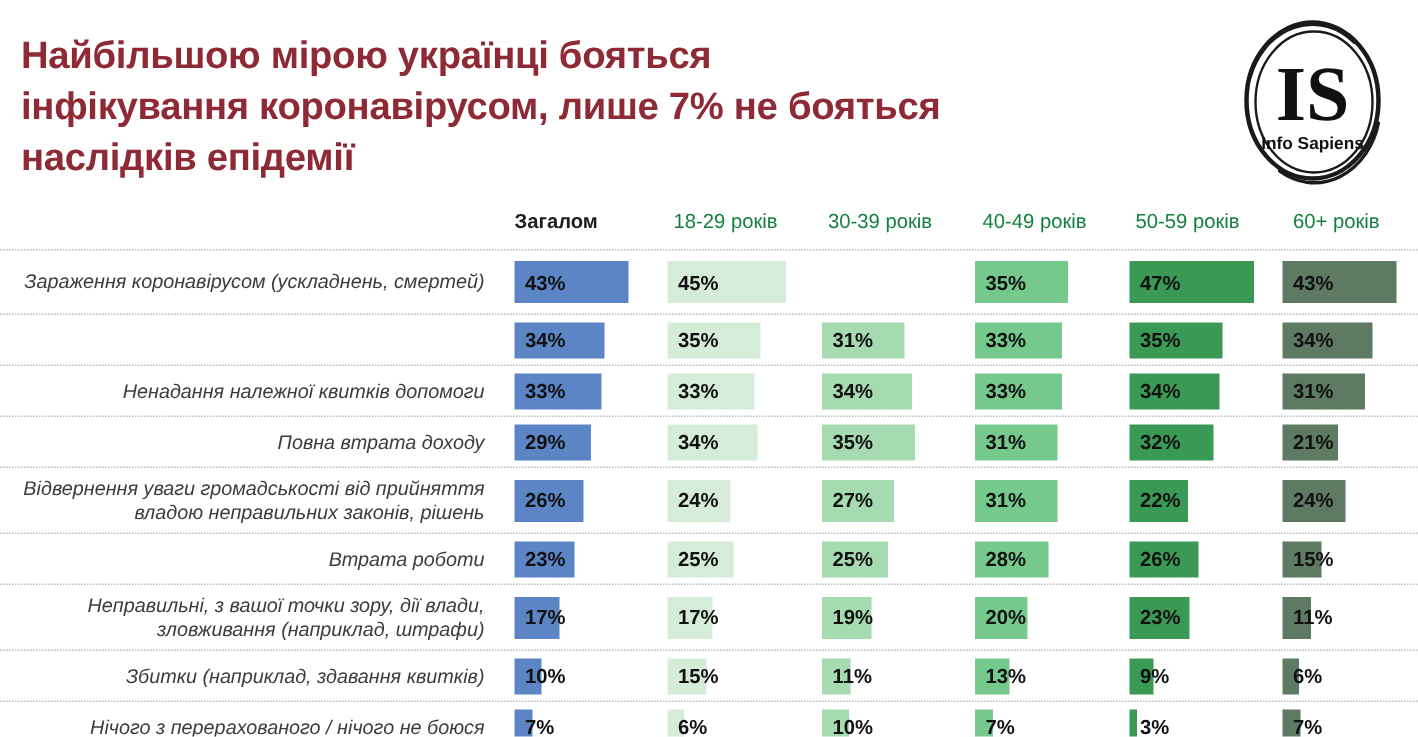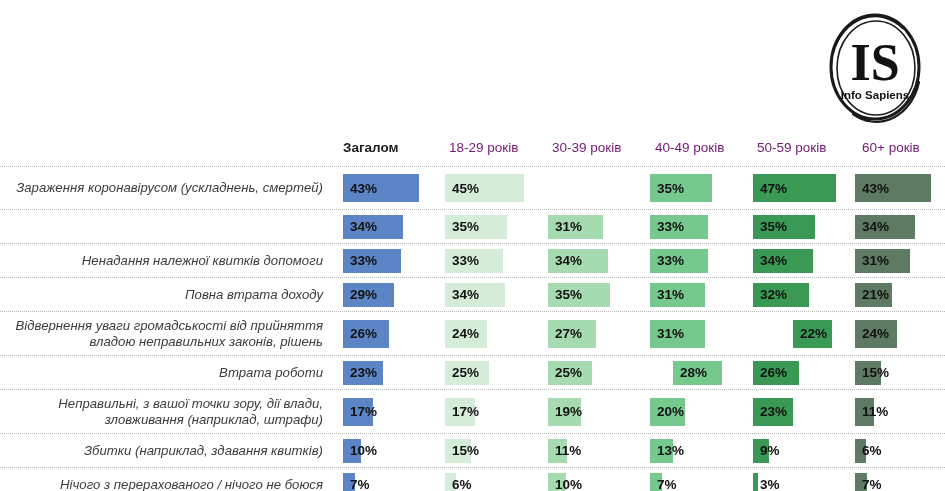--- a/index.html
+++ b/index.html
@@ -51,21 +51,21 @@
   }
 
   .col-headers {
     position: relative;
     height: 26px;
   }
   .col-head {
     position: absolute;
     top: 0;
     font-size: 13.5px;
-    color: #701a75;
+    color: #15803d;
     white-space: nowrap;
   }
   .col-head.total {
     font-weight: 700;
     color: #1d1d1d;
   }
 
   .row {
     position: relative;
     border-bottom: 1px dotted #b9b9b9;
@@ -118,20 +118,23 @@
     font-size: 13.5px;
     font-weight: 700;
     color: #111;
     white-space: nowrap;
   }
 </style>
 </head>
 <body>
 
 <div id="header">
+  <div id="title">Найбільшою мірою українці бояться
+інфікування коронавірусом, лише 7% не бояться
+наслідків епідемії</div>
 
   <div id="logo-wrap">
     <svg width="112" height="116" viewBox="0 0 112 116">
       <ellipse cx="56" cy="57" rx="44" ry="52" fill="none" stroke="#1a1a1a" stroke-width="3"></ellipse>
       <ellipse cx="57" cy="58" rx="39" ry="47" fill="none" stroke="#1a1a1a" stroke-width="1.6"></ellipse>
       <path d="M14 42 A44 52 0 0 1 84 18" fill="none" stroke="#1a1a1a" stroke-width="2.6" stroke-linecap="round"></path>
       <path d="M100 72 A44 52 0 0 1 34 104" fill="none" stroke="#1a1a1a" stroke-width="2.2" stroke-linecap="round"></path>
       <text x="56" y="70" text-anchor="middle" font-family="'Liberation Serif', serif" font-size="52" font-weight="700" fill="#111">IS</text>
       <text x="56" y="89" text-anchor="middle" font-family="'Liberation Sans', sans-serif" font-size="11.5" font-weight="700" fill="#111">Info Sapiens</text>
     </svg>
@@ -262,21 +265,21 @@
           <div class="val">24%</div>
         </div>
         <div class="cell" style="left: 548px; width: 60px;">
           <div class="bar" style="width: 47.52px; background: rgb(166, 218, 176);"></div>
           <div class="val">27%</div>
         </div>
         <div class="cell" style="left: 650px; width: 60px;">
           <div class="bar" style="width: 54.56px; background: rgb(118, 201, 141);"></div>
           <div class="val">31%</div>
         </div>
-        <div class="cell" style="left: 793px; width: 60px;">
+        <div class="cell" style="left: 753px; width: 60px;">
           <div class="bar" style="width: 38.72px; background: rgb(58, 154, 85);"></div>
           <div class="val">22%</div>
         </div>
         <div class="cell" style="left: 855px; width: 60px;">
           <div class="bar" style="width: 42.24px; background: rgb(94, 122, 99);"></div>
           <div class="val">24%</div>
         </div>
       </div>
       <div class="row short">
         <div class="row-label">Втрата роботи</div>
@@ -285,21 +288,21 @@
           <div class="val">23%</div>
         </div>
         <div class="cell" style="left: 445px; width: 60px;">
           <div class="bar" style="width: 44px; background: rgb(213, 236, 217);"></div>
           <div class="val">25%</div>
         </div>
         <div class="cell" style="left: 548px; width: 60px;">
           <div class="bar" style="width: 44px; background: rgb(166, 218, 176);"></div>
           <div class="val">25%</div>
         </div>
-        <div class="cell" style="left: 673px; width: 60px;">
+        <div class="cell" style="left: 650px; width: 60px;">
           <div class="bar" style="width: 49.28px; background: rgb(118, 201, 141);"></div>
           <div class="val">28%</div>
         </div>
         <div class="cell" style="left: 753px; width: 60px;">
           <div class="bar" style="width: 45.76px; background: rgb(58, 154, 85);"></div>
           <div class="val">26%</div>
         </div>
         <div class="cell" style="left: 855px; width: 60px;">
           <div class="bar" style="width: 26.4px; background: rgb(94, 122, 99);"></div>
           <div class="val">15%</div>

